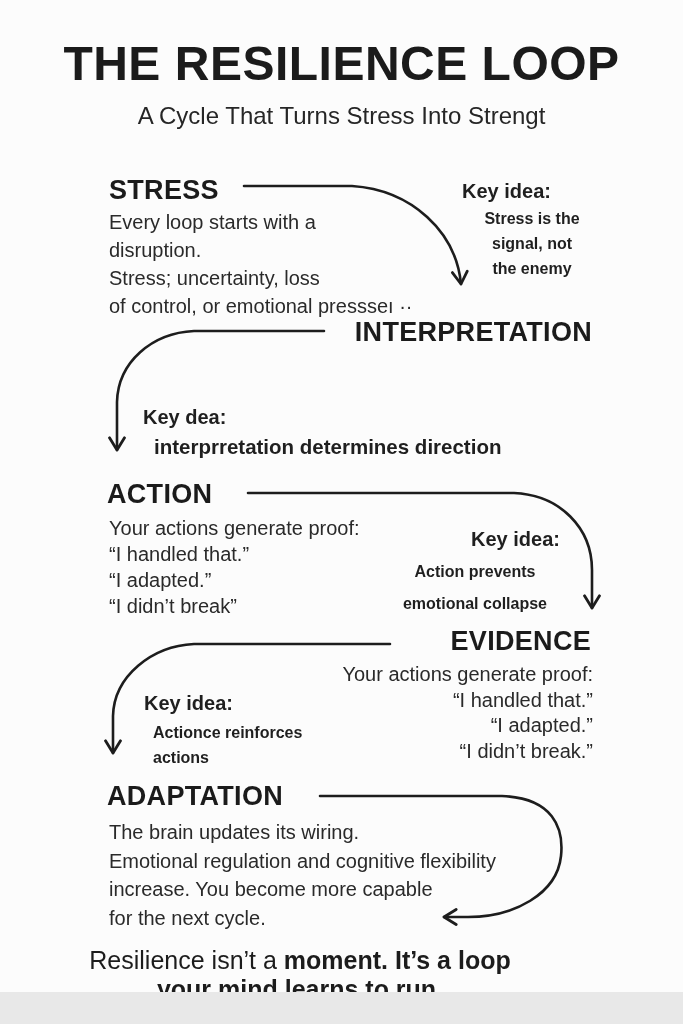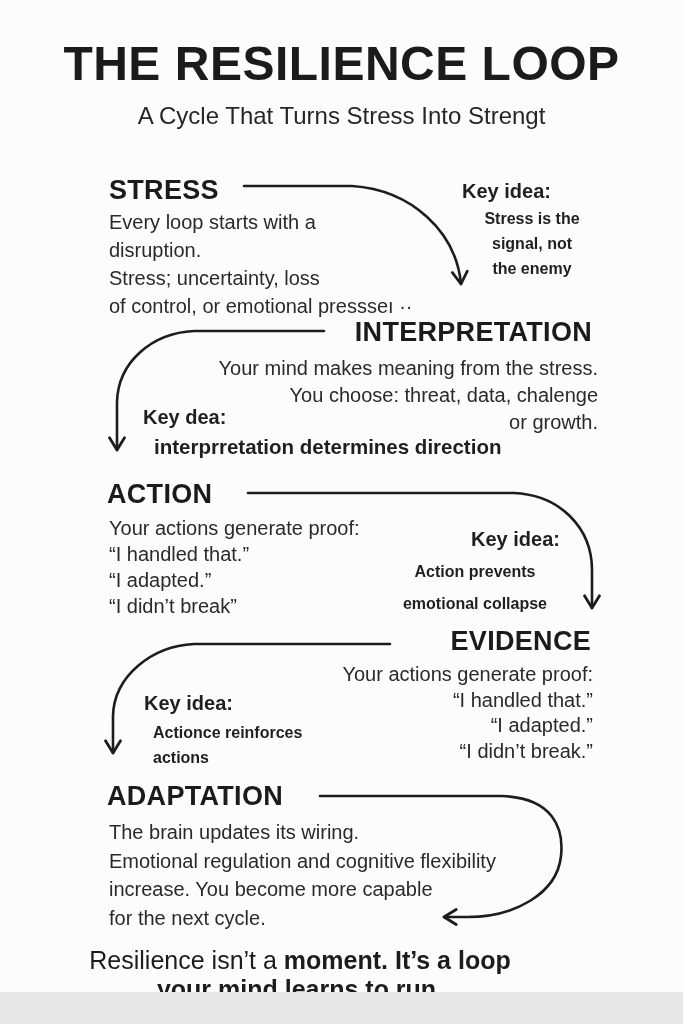--- a/index.html
+++ b/index.html
@@ -134,23 +134,20 @@
   <div class="abs body-text pre stress-body">Every loop starts with a
 disruption.
 Stress; uncertainty, loss
 of control, or emotional pressseı ··</div>
   <div class="abs key-label stress-key-label">Key idea:</div>
   <div class="abs key-text pre stress-key-text">Stress is the
 signal, not
 the enemy</div>
 
   <div class="abs sec-h interp-h">INTERPRETATION</div>
-  <div class="abs body-text pre interp-body">Your mind makes meaning from the stress.
-You choose: threat, data, chalenge
-or growth.</div>
   <div class="abs key-label interp-key-label">Key dea:</div>
   <div class="abs key-text interp-key-text">interprretation determines direction</div>
 
   <div class="abs sec-h action-h">ACTION</div>
   <div class="abs body-text pre action-body">Your actions generate proof:
 “I handled that.”
 “I adapted.”
 “I didn’t break”</div>
   <div class="abs key-label action-key-label">Key idea:</div>
   <div class="abs key-text pre action-key-text">Action prevents

